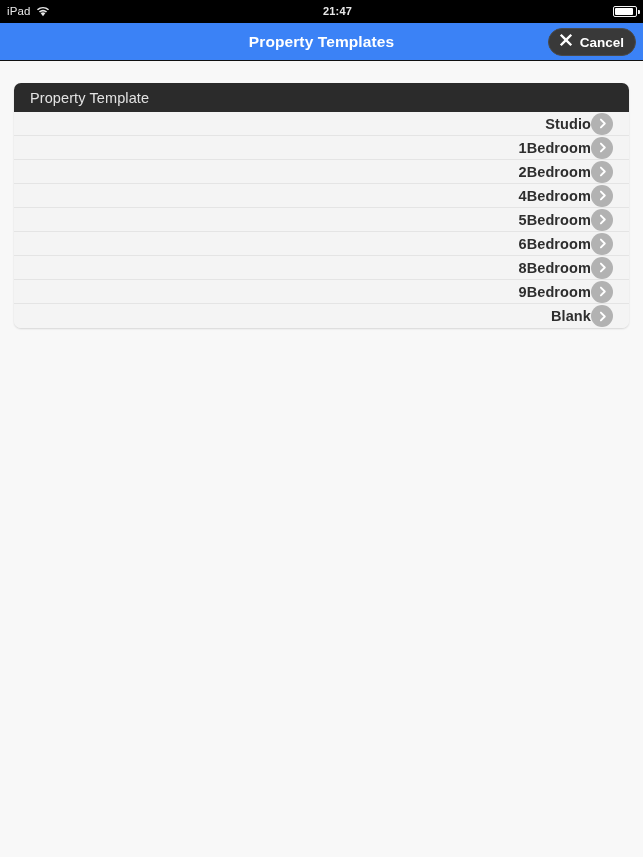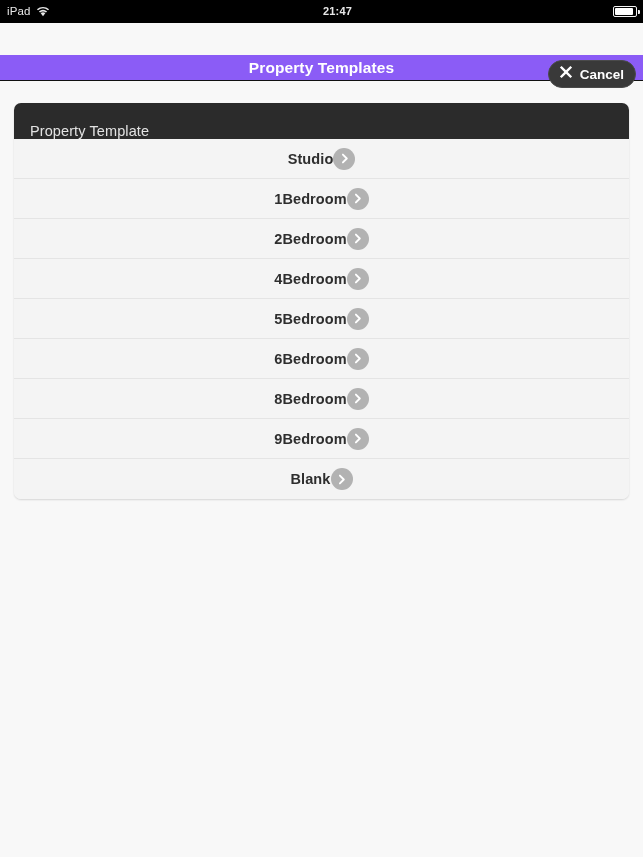--- a/index.html
+++ b/index.html
@@ -79,29 +79,28 @@
   .battery-fill {
     position: absolute;
     left: 1px; top: 1px; bottom: 1px;
     width: 18px;
     background: #ffffff;
     border-radius: 1px;
   }
 
   
   .navbar {
-    height: 26px;
-    background: #8b5cf6;
+    height: 38px;
+    background: #3b82f6;
     border-bottom: 1px solid #111111;
     display: flex;
     align-items: center;
     justify-content: center;
     position: relative;
     box-sizing: border-box;
-    margin-top: 32px;
   }
   .navbar-title {
     color: #ffffff;
     font-size: 15.5px;
     font-weight: bold;
     letter-spacing: 0.1px;
   }
   .cancel-button {
     position: absolute;
     right: 7px;
@@ -132,39 +131,39 @@
     box-sizing: border-box;
   }
   .panel {
     border-radius: 7px;
     overflow: hidden;
     box-shadow: 0 1px 2px rgba(0,0,0,0.14);
     background: #f4f4f4;
   }
   .panel-header {
     background: #2b2b2b;
-    height: 36px;
-    display: flex;
-    align-items: flex-end;
+    height: 29px;
+    display: flex;
+    align-items: center;
     padding: 0 16px;
     box-sizing: border-box;
   }
   .panel-header-title {
     color: #e3e3e3;
     font-size: 14.5px;
     font-weight: normal;
     letter-spacing: 0.1px;
   }
   .row {
-    height: 40px;
+    height: 24px;
     background: #f4f4f4;
     border-bottom: 1px solid #e4e4e4;
     display: flex;
     align-items: center;
-    justify-content: center;
+    justify-content: flex-end;
     padding: 0 16px 0 16px;
     box-sizing: border-box;
     cursor: pointer;
   }
   .row:last-child {
     border-bottom: none;
   }
   .row-label {
     color: #2e2e2e;
     font-size: 14.5px;

